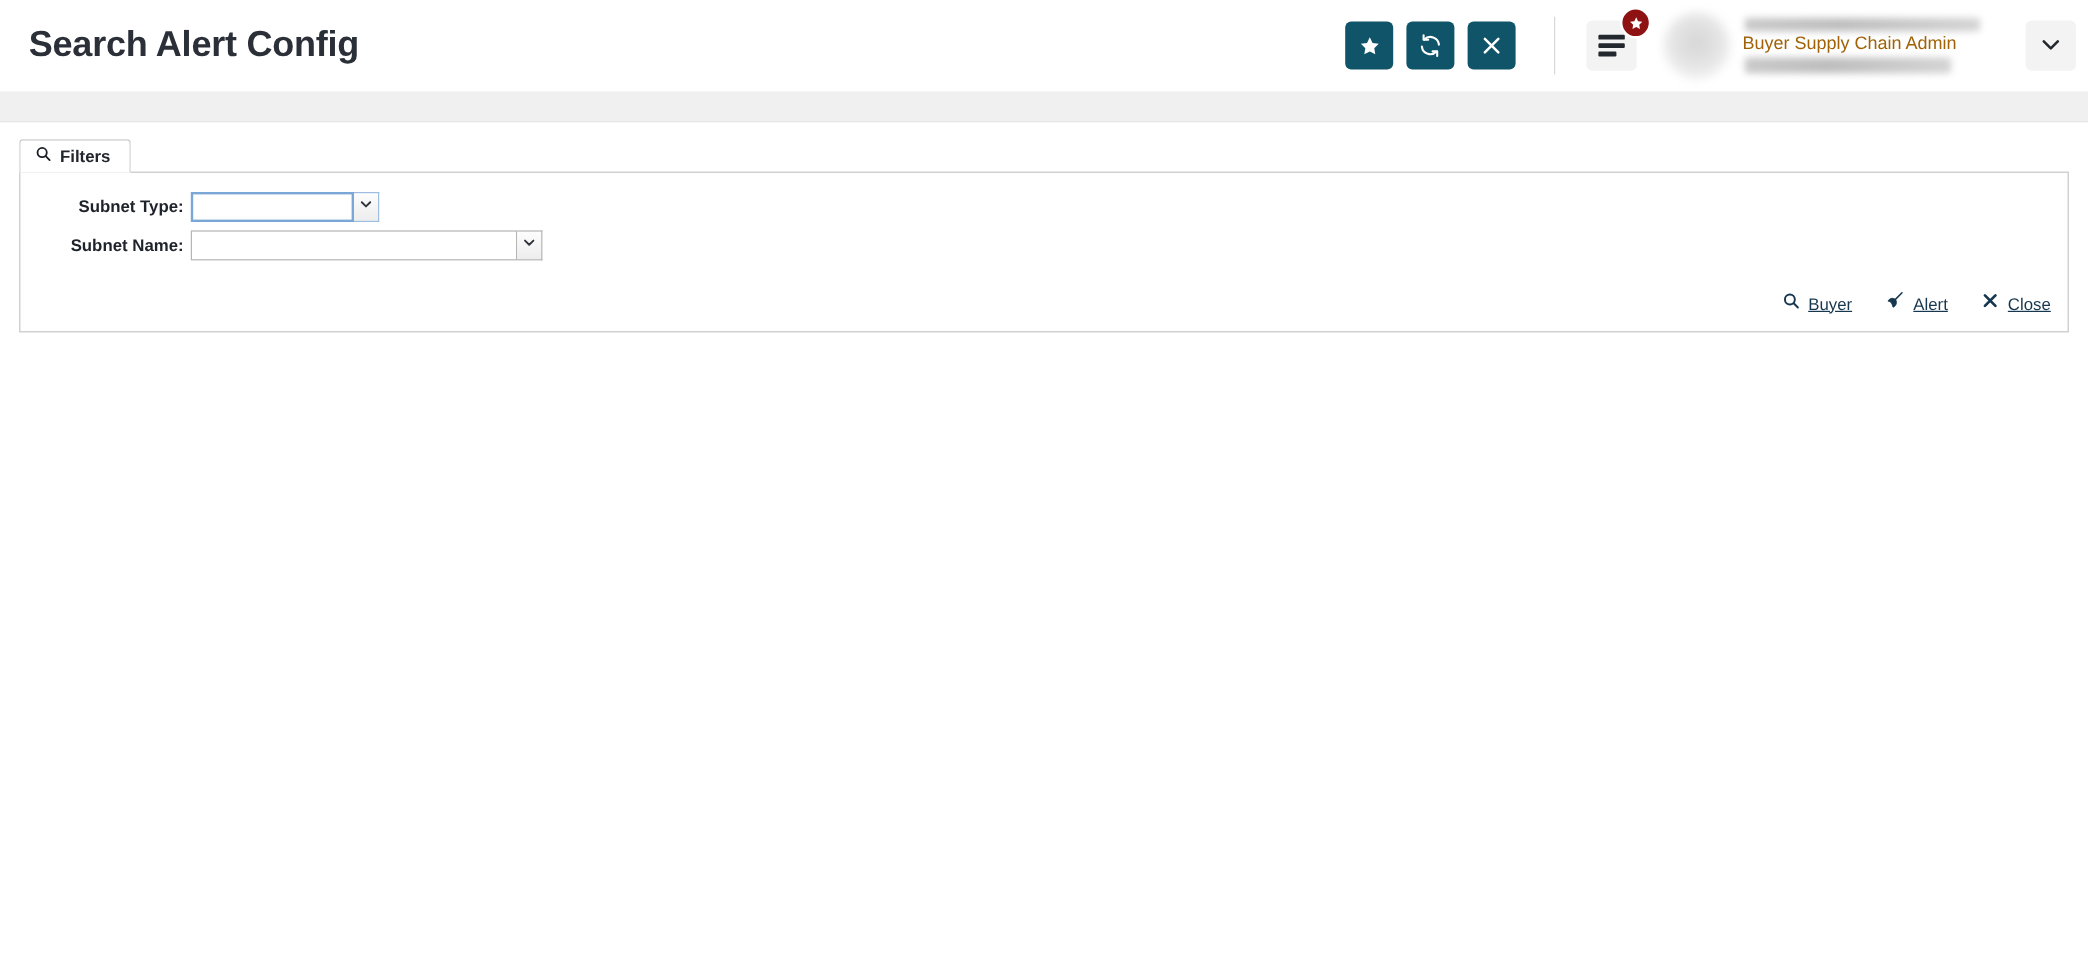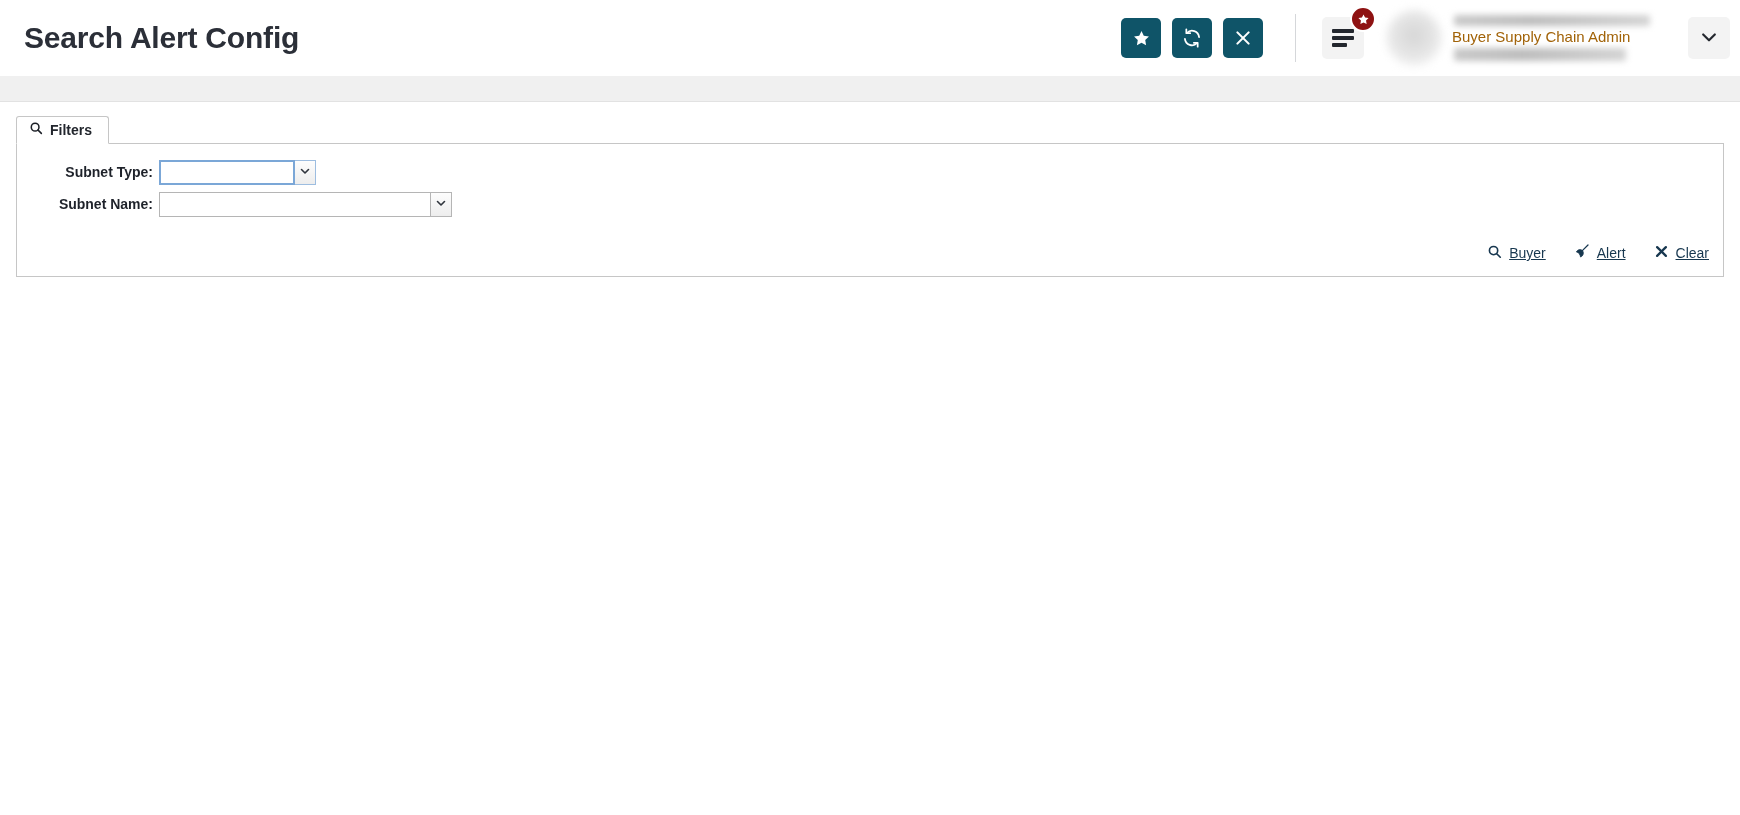--- a/index.html
+++ b/index.html
@@ -427,17 +427,17 @@
         <span class="action-text">Alert</span>
       </a>
 
       <a class="action-link">
         <span>
           <svg width="15" height="15" viewBox="0 0 24 24" fill="none" stroke="#17374f" stroke-width="3.6" stroke-linecap="round" aria-hidden="true">
             <line x1="5" y1="5" x2="19" y2="19"></line>
             <line x1="19" y1="5" x2="5" y2="19"></line>
           </svg>
         </span>
-        <span class="action-text">Clear</span>
+        <span class="action-text">Close</span>
       </a>
     </div>
   </div>
 </div>
 
 </body></html>

